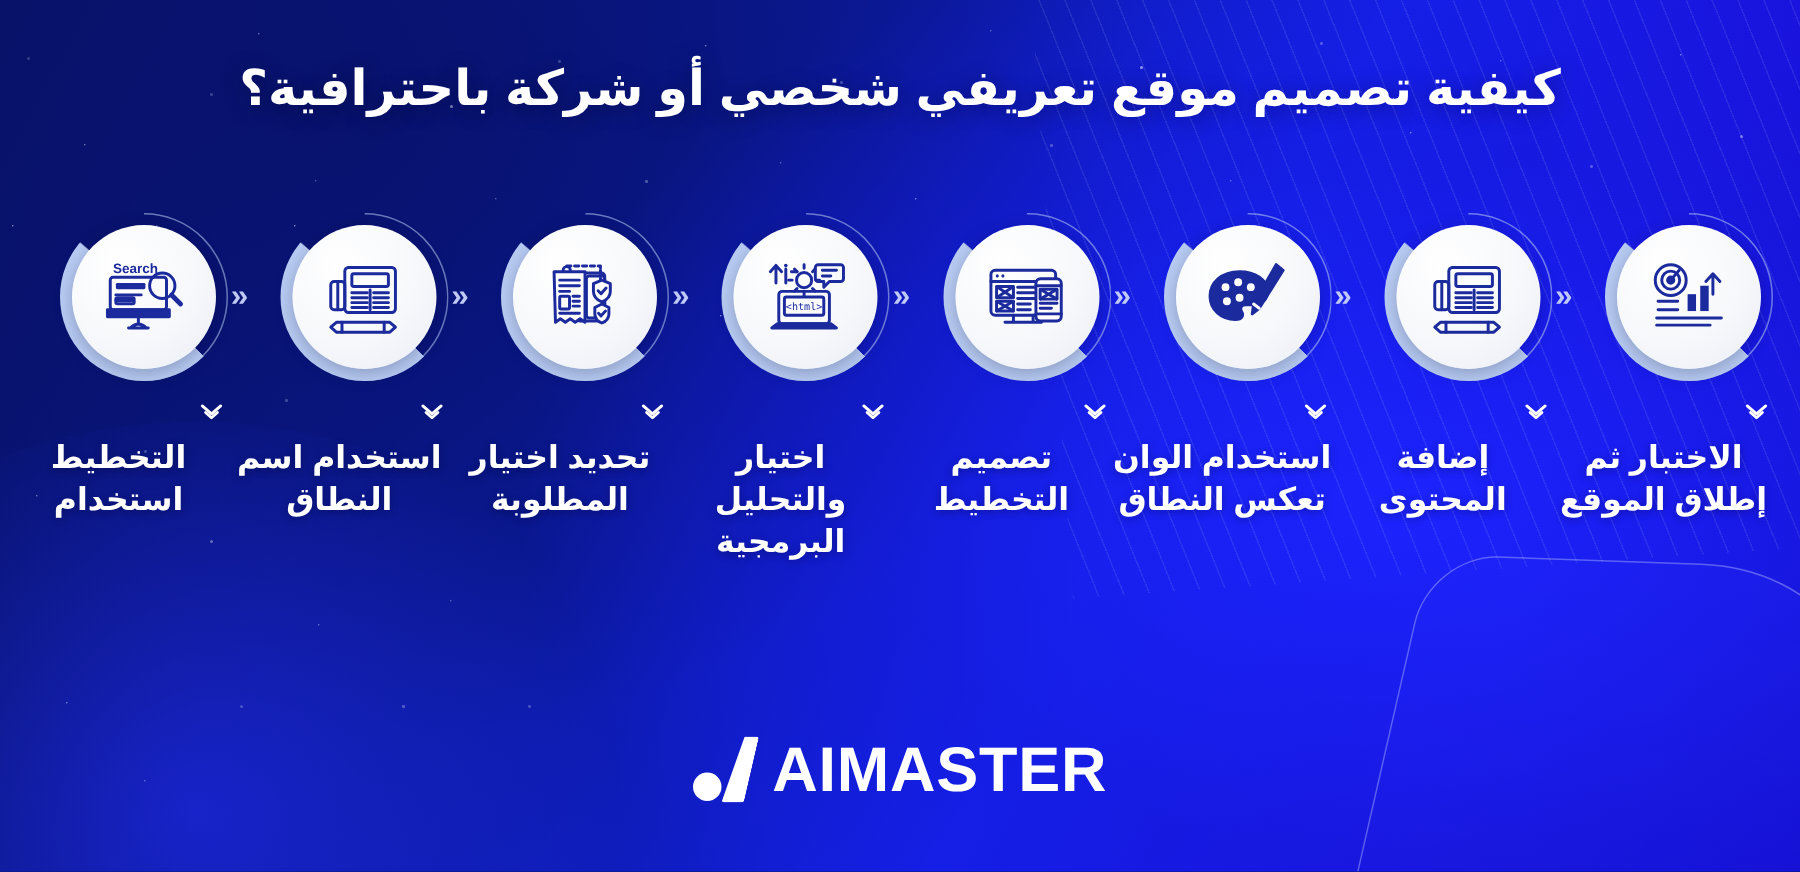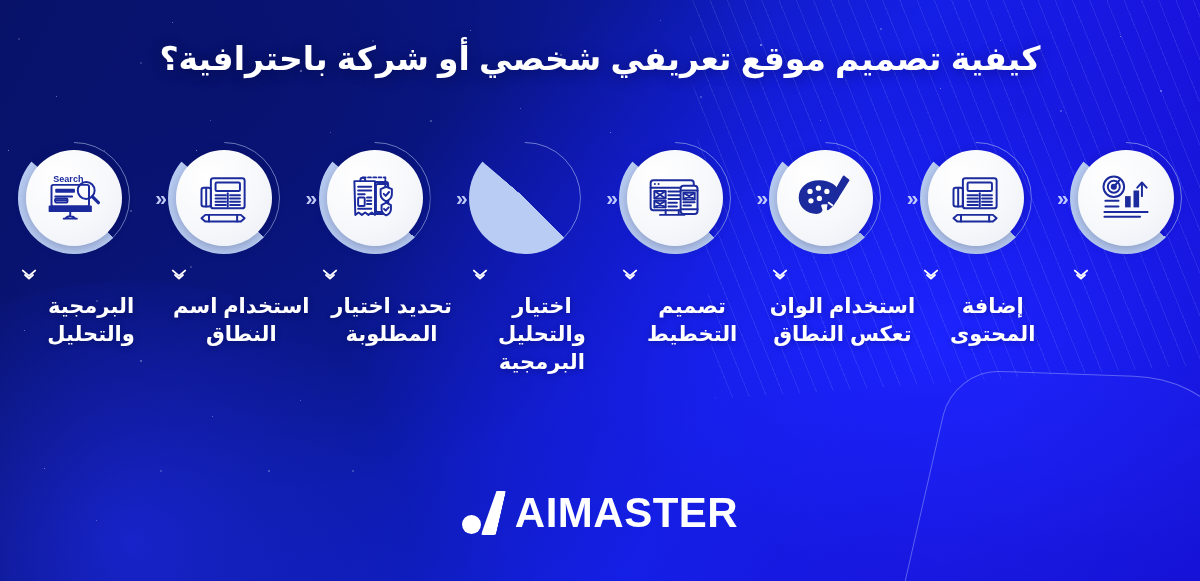--- a/index.html
+++ b/index.html
@@ -42,21 +42,21 @@
     line-height:1.25;text-shadow:0 2px 14px rgba(0,0,20,.35);
     padding:0 90px;box-sizing:border-box;
   }
 
   
   .steps{
     position:absolute;top:142px;left:0;right:0;
     display:flex;flex-direction:row;justify-content:center;align-items:flex-start;
     gap:0px;padding:0 18px;box-sizing:border-box;
   }
-  .step{width:134px;display:flex;flex-direction:column;align-items:flex-end;position:relative;}
+  .step{width:134px;display:flex;flex-direction:column;align-items:flex-start;position:relative;}
 
   .badge{position:relative;width:112px;height:112px;display:flex;align-items:center;justify-content:center;}
   
   .badge .arc{
     position:absolute;inset:0;border-radius:50%;
     background:conic-gradient(from 135deg,#b9cdf4 0deg,#b9cdf4 175deg,rgba(255,255,255,0) 176deg,rgba(255,255,255,0) 360deg);
   }
   .badge .arc2{
     position:absolute;inset:0;border-radius:50%;
     border:1.5px solid rgba(185,205,244,.55);
@@ -172,20 +172,21 @@
               <path d="M9 47 H55 M9 52 H47"></path>
             </svg>
           </span>
         </div>
         <div class="chev">
           <svg viewBox="0 0 24 16" fill="none" stroke="#ffffff" stroke-width="2.2" stroke-linecap="round" stroke-linejoin="round">
             <path d="M5 3 L12 9 L19 3"></path>
             <path d="M7.5 8 L12 12 L16.5 8"></path>
           </svg>
         </div>
+        <div class="step-label">الاختبار ثم إطلاق الموقع</div>
       </div>
       <div class="sep">«</div>
       <div class="step">
         <div class="badge">
           <span class="arc"></span>
           <span class="arc2"></span>
           <span class="disc">
             <svg viewBox="0 0 64 64" fill="none" stroke="#1b2a9c" stroke-width="2.1" stroke-linecap="round" stroke-linejoin="round">
               <rect x="8" y="21" width="10" height="20" rx="2.4"></rect>
               <path d="M13 21 V41"></path>
@@ -264,20 +265,36 @@
             <path d="M7.5 8 L12 12 L16.5 8"></path>
           </svg>
         </div>
         <div class="step-label">تصميم التخطيط</div>
       </div>
       <div class="sep">«</div>
       <div class="step">
         <div class="badge">
           <span class="arc"></span>
           <span class="arc2"></span>
+          <span class="disc">
+            <svg viewBox="0 0 64 64" fill="none" stroke="#1b2a9c" stroke-width="2.1" stroke-linecap="round" stroke-linejoin="round">
+              <rect x="13" y="28" width="36" height="23" rx="2.4"></rect>
+              <rect x="17" y="32" width="28" height="13" rx="1.4"></rect>
+              <text x="31" y="41.4" font-family="DejaVu Sans Mono, monospace" font-size="7.2" fill="#1b2a9c" stroke="none" text-anchor="middle">&lt;html&gt;</text>
+              <path d="M8 54 H54 L50 51 H12 Z" fill="#1b2a9c" stroke="#1b2a9c"></path>
+              <circle cx="31" cy="20" r="5.4"></circle>
+              <path d="M31 11.5 V9 M31 31 V28.5 M39.5 20 H42 M20 20 H22.5 M37 14 L38.8 12.2 M24.2 27.8 L26 26 M37 26 L38.8 27.8 M24.2 12.2 L26 14"></path>
+              <path d="M11 22 V10 M7 14 L11 9.5 L15 14"></path>
+              <path d="M18 22 V12"></path>
+              <circle cx="18" cy="9.6" r="1.3" fill="#1b2a9c" stroke="none"></circle>
+              <path d="M22 14 H26"></path>
+              <path d="M41 9 H57 A2 2 0 0 1 59 11 V19 A2 2 0 0 1 57 21 H49 L45 25 V21 H41 A2 2 0 0 1 39 19 V11 A2 2 0 0 1 41 9 Z"></path>
+              <path d="M44 13 H54 M44 17 H50"></path>
+            </svg>
+          </span>
         </div>
         <div class="chev">
           <svg viewBox="0 0 24 16" fill="none" stroke="#ffffff" stroke-width="2.2" stroke-linecap="round" stroke-linejoin="round">
             <path d="M5 3 L12 9 L19 3"></path>
             <path d="M7.5 8 L12 12 L16.5 8"></path>
           </svg>
         </div>
         <div class="step-label">اختيار والتحليل البرمجية</div>
       </div>
       <div class="sep">«</div>
@@ -356,21 +373,21 @@
               <path d="M51.6 30.6 L58 37" stroke-width="3.4"></path>
             </svg>
           </span>
         </div>
         <div class="chev">
           <svg viewBox="0 0 24 16" fill="none" stroke="#ffffff" stroke-width="2.2" stroke-linecap="round" stroke-linejoin="round">
             <path d="M5 3 L12 9 L19 3"></path>
             <path d="M7.5 8 L12 12 L16.5 8"></path>
           </svg>
         </div>
-        <div class="step-label">البرمجية والتحليل</div>
+        <div class="step-label">التخطيط استخدام</div>
       </div>
     </div>
 
   <div class="logo">
     <span class="mark">
       <span class="dot"></span>
         <span class="bar"></span>
     </span>
     <span class="word">AIMASTER</span>
   </div>

